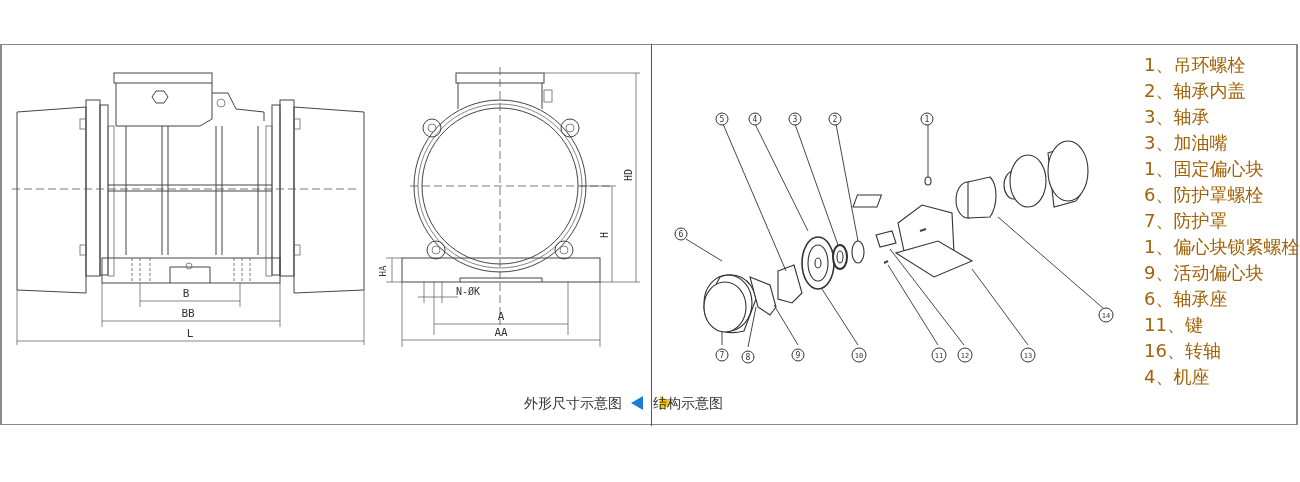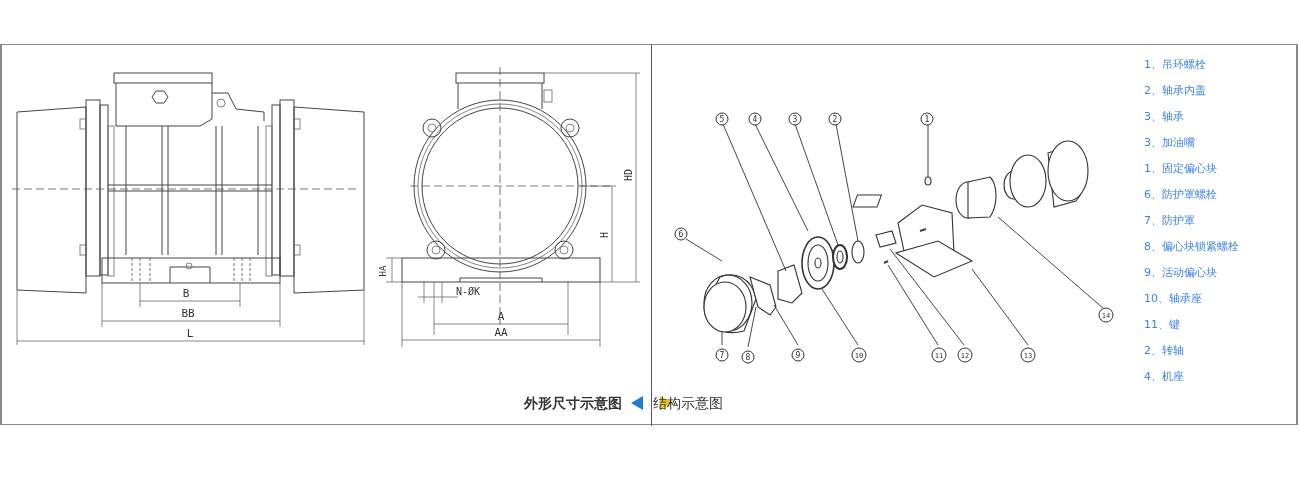--- a/index.html
+++ b/index.html
@@ -7,28 +7,28 @@
          font-family:"DejaVu Sans","Liberation Sans",sans-serif; }
   .frame { position:absolute; left:0; top:44px; width:1298px; height:381px;
            border:1px solid #8a8a8a; border-right:2px solid #8a8a8a; border-left:2px solid #8a8a8a; box-sizing:border-box; }
   .divider { position:absolute; left:651px; top:44px; width:1px; height:382px; background:#555; }
   .panel { position:absolute; top:45px; }
   .panel-left { left:2px; width:649px; height:380px; }
   .panel-right { left:652px; width:646px; height:380px; }
   svg { position:absolute; left:0; top:0; overflow:visible; }
   svg text { font-family:"DejaVu Sans Mono","Liberation Mono",monospace; fill:#333; }
   .caption { position:absolute; top:394px; font-size:14px; color:#333; white-space:nowrap; line-height:18px; }
-  .caption-left { right:calc(1300px - 622px);font-weight:bold; }
+  .caption-left { right:calc(1300px - 622px); }
   .caption-right { left:653px; }
   .tri-left { position:absolute; left:631px; top:396px; width:0; height:0;
               border-top:7px solid transparent; border-bottom:7px solid transparent; border-right:12px solid #1a7fd4; }
   .tri-right { position:absolute; left:660px; top:396px; width:0; height:0;
                border-top:7px solid transparent; border-bottom:7px solid transparent; border-left:12px solid #f5c400; }
   .legend { position:absolute; left:1144px; top:52px; margin:0; padding:0; list-style:none; }
-  .legend li { font-size:11px; color:#3b82f6; height:26px; line-height:26px; white-space:nowrap; }
+  .legend li { font-size:18px; color:#a16207; height:26px; line-height:26px; white-space:nowrap; }
   .line { stroke:#444; stroke-width:1; fill:none; }
   .thin { stroke:#666; stroke-width:0.8; fill:none; }
   .dash { stroke:#555; stroke-width:0.8; stroke-dasharray:8 4; fill:none; }
   .dim { stroke:#555; stroke-width:0.7; fill:none; }
   .callout-circle { stroke:#333; stroke-width:1; fill:#fff; }
   .callout-line { stroke:#333; stroke-width:0.9; }
   .part { stroke:#333; stroke-width:1.1; fill:#fff; }
 </style>
 </head>
 <body>
@@ -275,19 +275,19 @@
 </div>
 
 <ul class="legend">
   <li>1、吊环螺栓</li>
   <li>2、轴承内盖</li>
   <li>3、轴承</li>
   <li>3、加油嘴</li>
   <li>1、固定偏心块</li>
   <li>6、防护罩螺栓</li>
   <li>7、防护罩</li>
-  <li>8、偏心块锁紧螺栓</li>
+  <li>1、偏心块锁紧螺栓</li>
   <li>9、活动偏心块</li>
-  <li>10、轴承座</li>
+  <li>6、轴承座</li>
   <li>11、键</li>
-  <li>2、转轴</li>
+  <li>16、转轴</li>
   <li>4、机座</li>
 </ul>
 
 </body></html>

